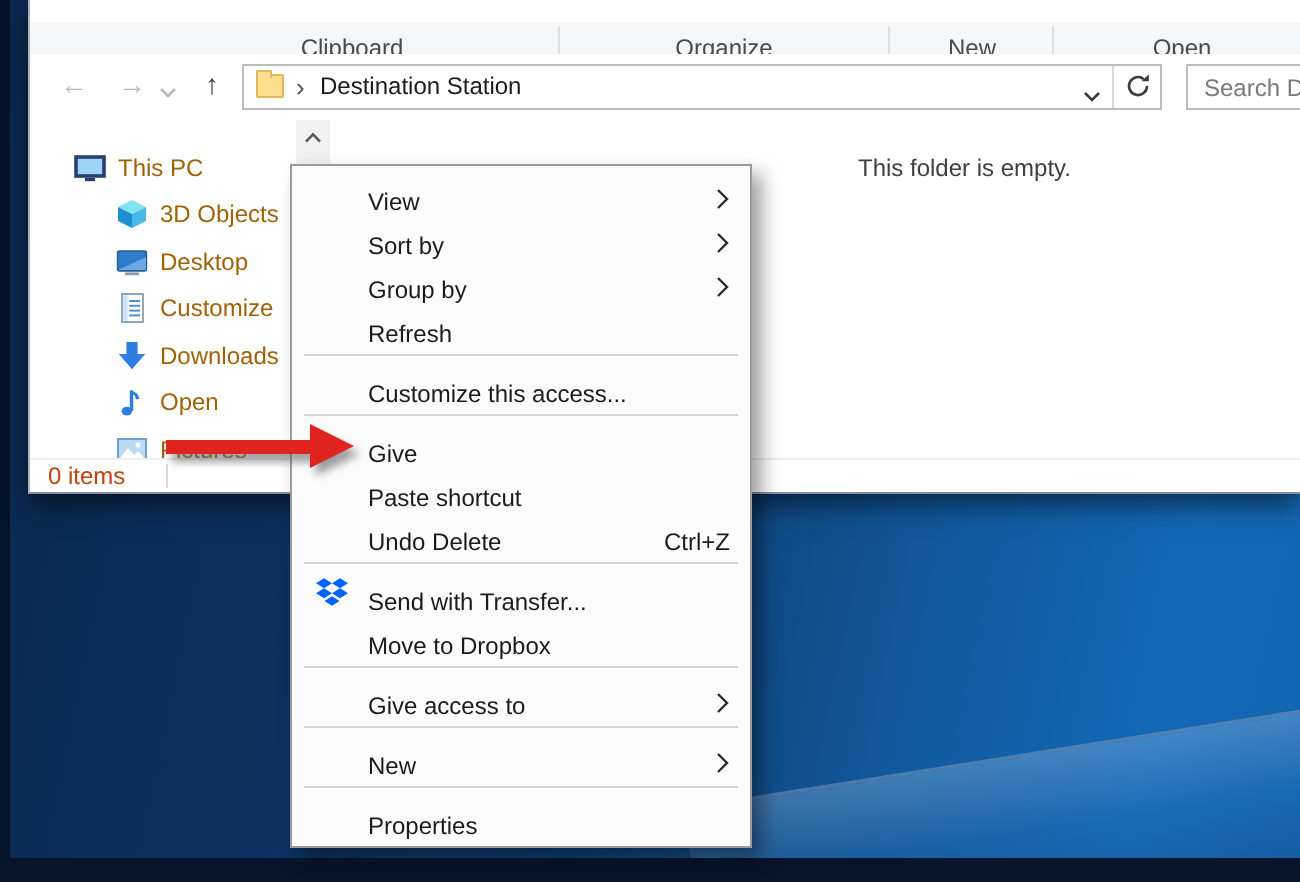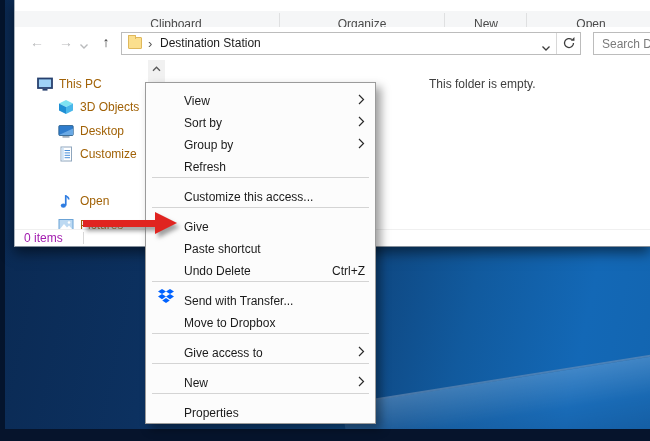--- a/index.html
+++ b/index.html
@@ -46,21 +46,21 @@
   .tree-row .lbl { margin-left:6px; white-space:nowrap; color:#a16207; }
   .ind0 { padding-left:22px; } .ind1 { padding-left:43px; }
 
   .tree-scrollbar { position:absolute; left:133px; top:60px; width:17px; height:170px; background:#f1f1f1; }
   .scroll-up-btn { position:absolute; left:0; top:0; width:17px; height:17px; display:flex; align-items:center; justify-content:center; }
 
   .main-pane { position:absolute; left:150px; top:60px; right:0; bottom:17px; background:#fff; }
   .empty-msg { position:absolute; left:264px; top:17px; color:#404040; }
 
   .status-bar { position:absolute; left:0; bottom:0; width:100%; height:17px; background:#fff; border-top:1px solid #f0f0f0; z-index:3; }
-  .status-count { position:absolute; left:9px; top:1px; line-height:15px; color:#a21caf; }
+  .status-count { position:absolute; left:9px; top:1px; line-height:15px; color:#c2410c; }
   .status-divider { position:absolute; left:68px; top:2px; width:1px; height:12px; background:#d8d8d8; }
 
   
   .context-menu { position:absolute; left:145px; top:82px; width:231px; background:#fcfcfc;
     border:1px solid #9b9b9b; box-shadow:5px 5px 9px rgba(0,0,0,.38); padding:3px 0; z-index:20; }
   .menu-item { position:relative; height:22px; display:flex; align-items:flex-end; padding-left:38px; padding-right:8px; color:#1b1b1b; }
   .menu-item .mi-icon { position:absolute; left:12px; top:3px; width:16px; height:16px; }
   .mi-label { flex:1 1 auto; white-space:nowrap; }
   .mi-shortcut { margin-right:2px; color:#1b1b1b; }
   .mi-sub { flex:0 0 auto; margin-right:2px; }
@@ -154,20 +154,26 @@
         <span class="ic"><svg width="16" height="16" viewBox="0 0 16 16">
               <rect x="3" y="1" width="10.5" height="14" fill="#ffffff" stroke="#8fa6bd"></rect>
               <rect x="3.6" y="1.6" width="2.2" height="12.8" fill="#cfe3f6"></rect>
               <rect x="6.6" y="4" width="5.4" height="1" fill="#4a90d9"></rect>
               <rect x="6.6" y="6.4" width="5.4" height="1" fill="#4a90d9"></rect>
               <rect x="6.6" y="8.8" width="5.4" height="1" fill="#4a90d9"></rect>
               <rect x="6.6" y="11.2" width="5.4" height="1" fill="#4a90d9"></rect>
             </svg></span>
         <span class="lbl">Customize</span>
       </div>
+      <div class="tree-row ind1" style="top:106px">
+        <span class="ic"><svg width="16" height="16" viewBox="0 0 16 16">
+              <polygon points="5.2,1 10.8,1 10.8,7 14.6,7 8,14.6 1.4,7 5.2,7" fill="#2f7de1"></polygon>
+            </svg></span>
+        <span class="lbl">Downloads</span>
+      </div>
       <div class="tree-row ind1" style="top:129.5px">
         <span class="ic"><svg width="16" height="16" viewBox="0 0 16 16">
               <ellipse cx="5.4" cy="12.6" rx="2.6" ry="2.2" fill="#2f7de1"></ellipse>
               <rect x="6.9" y="2.2" width="1.7" height="10.4" fill="#2f7de1"></rect>
               <path d="M7 2.2 q4.6 0.8 4.6 4.4 l-1.7 0 q0 -2.4 -2.9 -2.8 z" fill="#2f7de1"></path>
             </svg></span>
         <span class="lbl">Open</span>
       </div>
       <div class="tree-row ind1" style="top:153px">
         <span class="ic"><svg width="16" height="16" viewBox="0 0 16 16">

